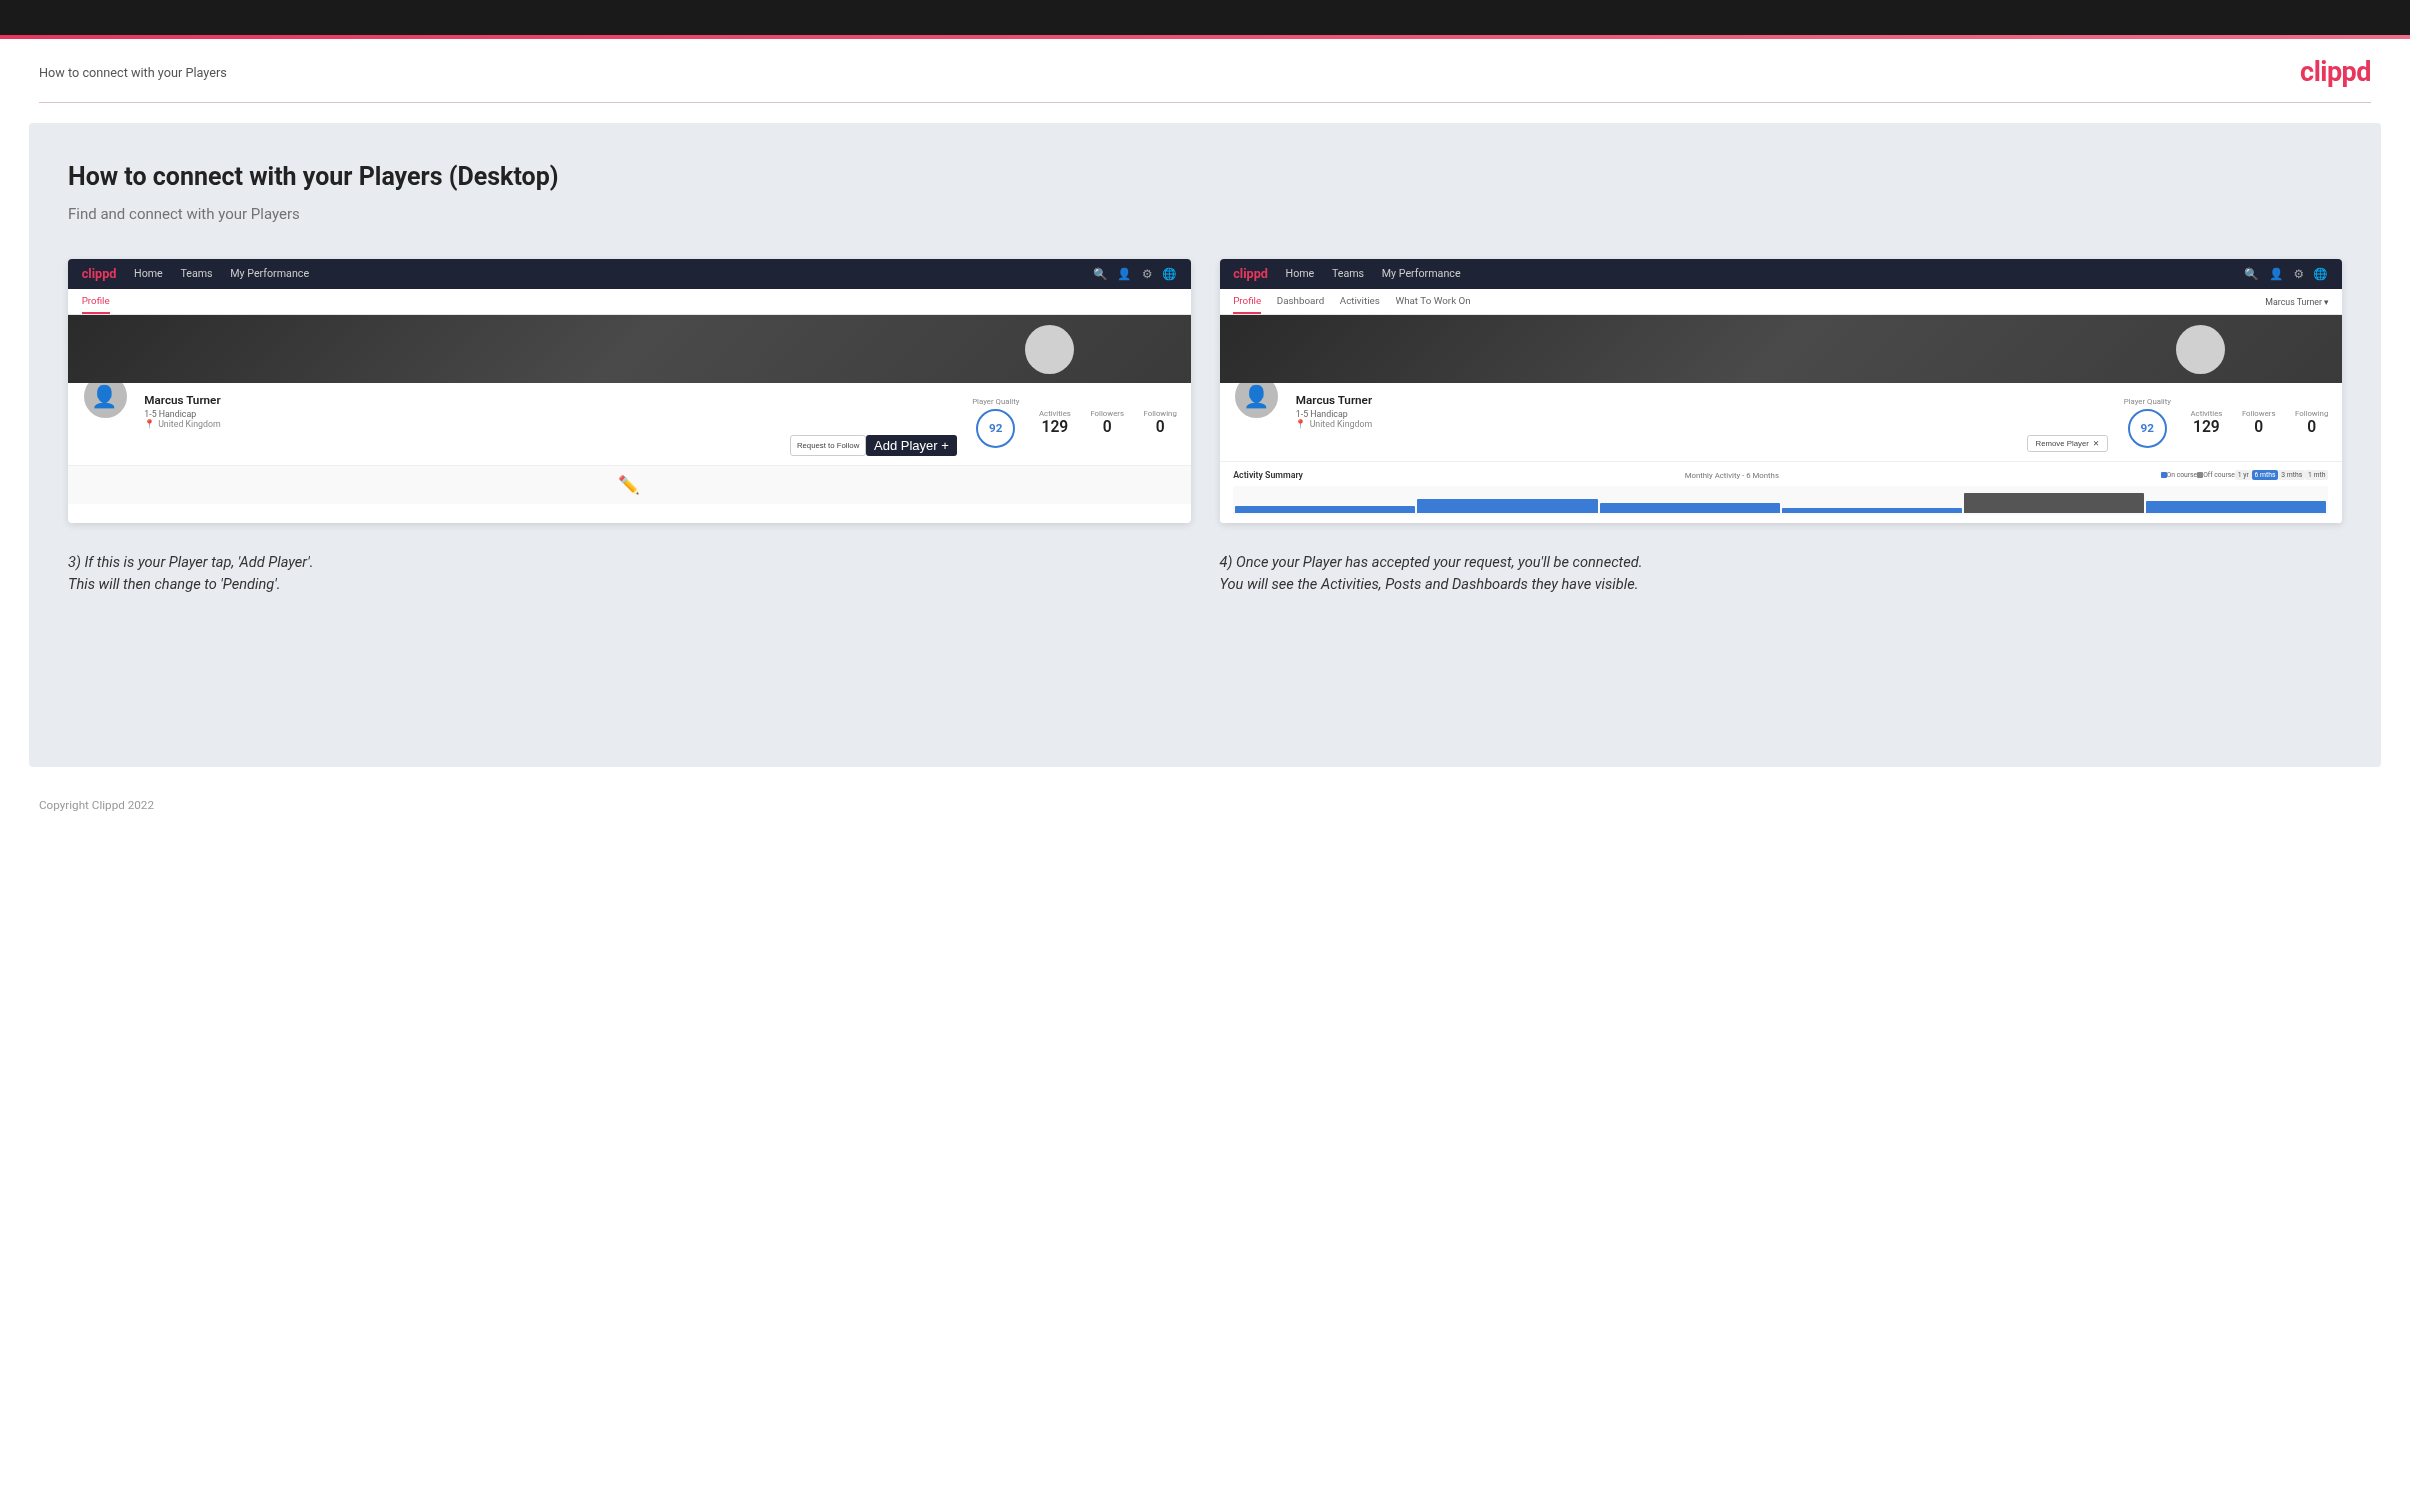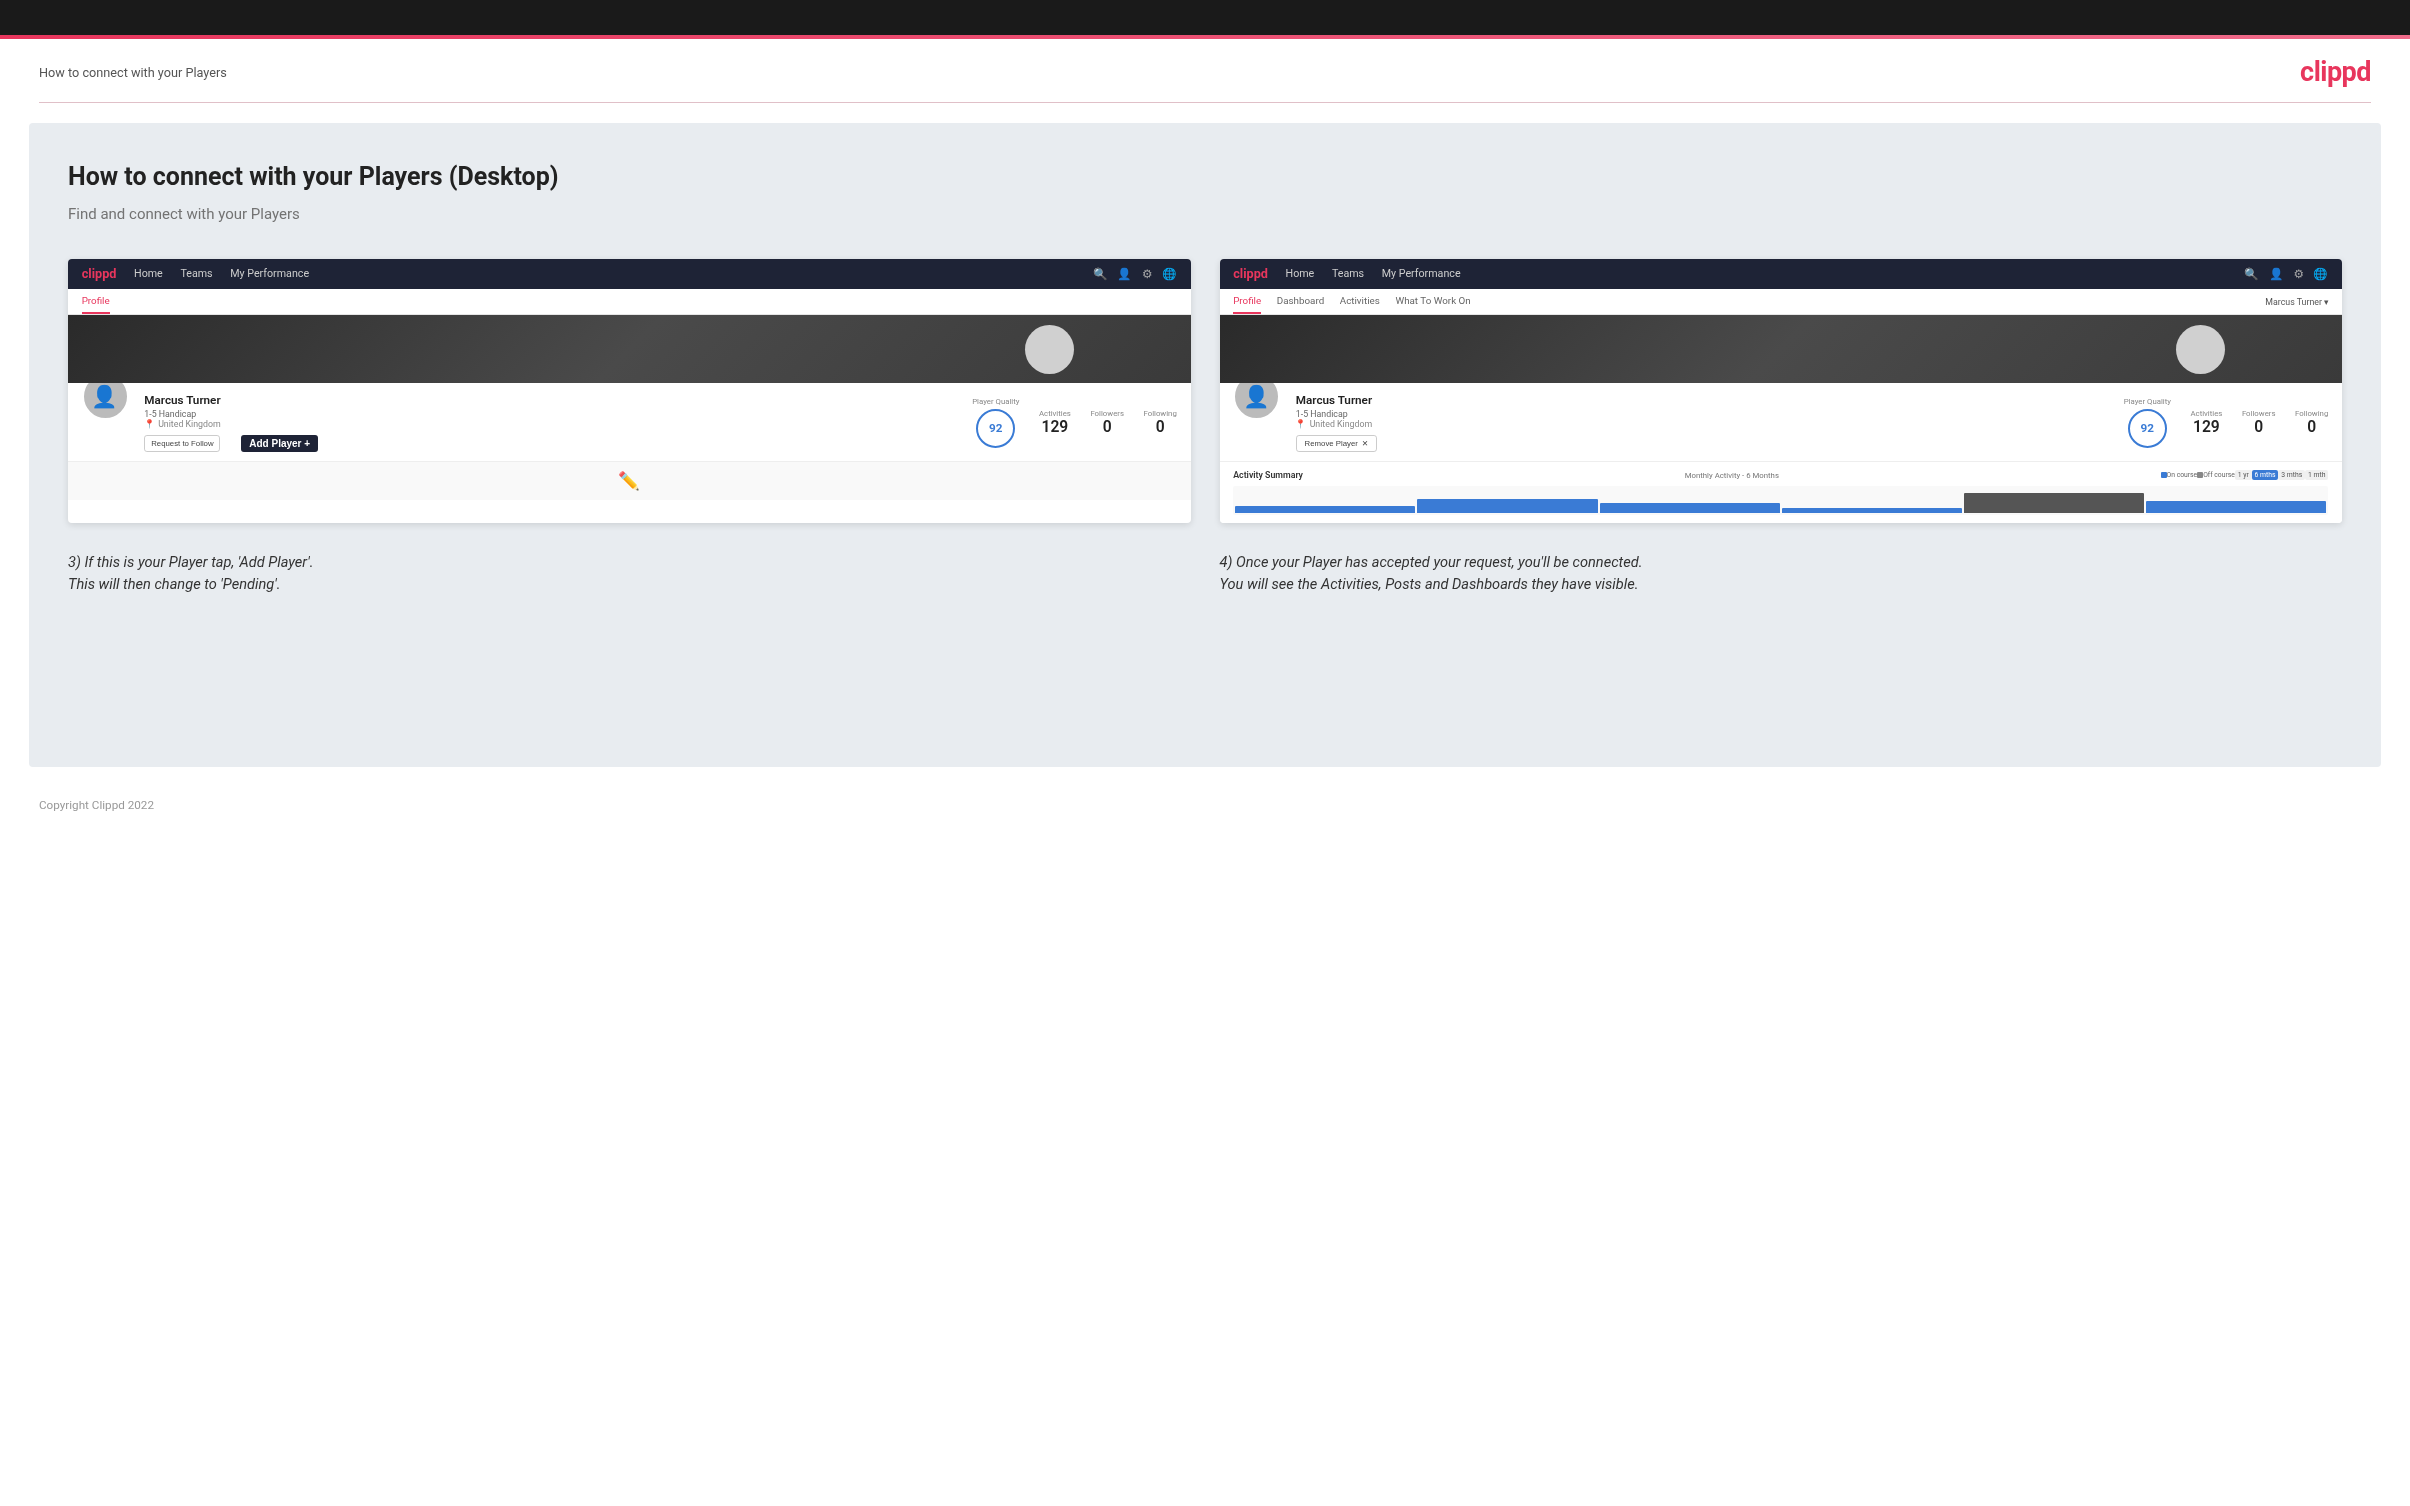--- a/index.html
+++ b/index.html
@@ -206,43 +206,43 @@
     .mock-player-location {
       font-size: 8.8px;
       color: #888;
       display: flex;
       align-items: center;
       gap: 2.9px;
     }
 
     .mock-buttons {
       display: flex;
-      gap: 21px;
+      gap: 0;
       margin-top: 5.9px;
+      justify-content: flex-end;
     }
 
     .mock-btn-follow {
       background: #fff;
       border: 1px solid #ccc;
       border-radius: 2.9px;
       font-size: 7.8px;
       padding: 2.9px 5.9px;
       color: #444;
       cursor: pointer;
     }
 
     .mock-btn-add {
       background: #1e2336;
       border: none;
       border-radius: 2.9px;
-      font-size: 10px;
+      font-size: 13px;
       padding: 2.9px 7.8px;
       color: #fff;
       cursor: pointer;
-      font-weight: bold;
     }
 
     .mock-btn-remove {
       background: #fff;
       border: 1px solid #ccc;
       border-radius: 2.9px;
       font-size: 7.8px;
       padding: 2.9px 7.8px;
       color: #444;
       cursor: pointer;

